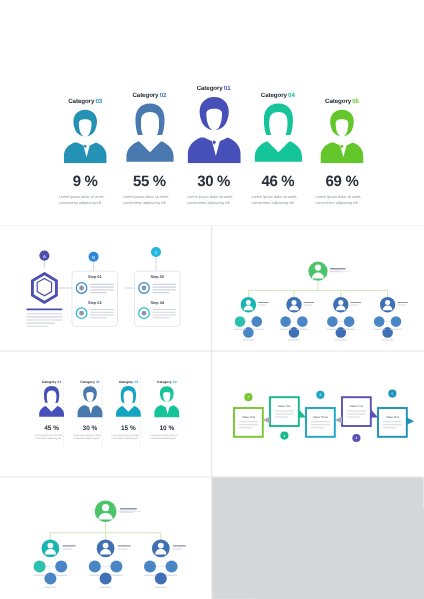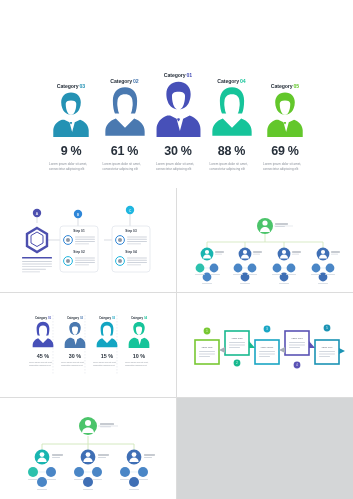--- a/index.html
+++ b/index.html
@@ -92,21 +92,21 @@
           <div class="avatar">
             <svg viewBox="0 0 100 122" xmlns="http://www.w3.org/2000/svg">
               <g fill="#4a79b0">
                 <path d="M50 3C31 3 21 16 21 35c0 13 2 24 5 31h12c-4-7-6-18-6-28 0-12 7-18 18-18s18 6 18 18c0 10-2 21-6 28h12c3-7 5-18 5-31C79 16 69 3 50 3z"></path>
                 <path d="M50 26c-11 0-18 7-18 19 0 11 3 22 8 28 3 4 7 6 10 6s7-2 10-6c5-6 8-17 8-28 0-12-7-19-18-19z" fill="#ffffff"></path>
                 <path d="M28 78c-15 5-25 17-25 30v11h94v-11c0-13-10-25-25-30l-22 22-22-22z"></path>
                 <path d="M38 76l12 22 12-22-6-5h-12l-6 5z" fill="#ffffff"></path>
               </g>
             </svg>
           </div>
-          <div class="pct">61 %</div>
+          <div class="pct">55 %</div>
           <div class="blurb">Lorem ipsum dolor sit amet, consectetur adipiscing elit</div>
         </div>
 
         <div class="person-col sz-l">
           <div class="cat-label">
             <span>Category</span><span class="num" style="color:#4750b8">01</span>
           </div>
           <div class="avatar">
             <svg viewBox="0 0 100 122" xmlns="http://www.w3.org/2000/svg">
               <g fill="#4750b8">
@@ -130,21 +130,21 @@
           <div class="avatar">
             <svg viewBox="0 0 100 122" xmlns="http://www.w3.org/2000/svg">
               <g fill="#16c49a">
                 <path d="M50 3C31 3 21 16 21 35c0 13 2 24 5 31h12c-4-7-6-18-6-28 0-12 7-18 18-18s18 6 18 18c0 10-2 21-6 28h12c3-7 5-18 5-31C79 16 69 3 50 3z"></path>
                 <path d="M50 26c-11 0-18 7-18 19 0 11 3 22 8 28 3 4 7 6 10 6s7-2 10-6c5-6 8-17 8-28 0-12-7-19-18-19z" fill="#ffffff"></path>
                 <path d="M28 78c-15 5-25 17-25 30v11h94v-11c0-13-10-25-25-30l-22 22-22-22z"></path>
                 <path d="M38 76l12 22 12-22-6-5h-12l-6 5z" fill="#ffffff"></path>
               </g>
             </svg>
           </div>
-          <div class="pct">88 %</div>
+          <div class="pct">46 %</div>
           <div class="blurb">Lorem ipsum dolor sit amet, consectetur adipiscing elit</div>
         </div>
 
         <div class="person-col sz-s">
           <div class="cat-label">
             <span>Category</span><span class="num" style="color:#63c72b">05</span>
           </div>
           <div class="avatar">
             <svg viewBox="0 0 100 122" xmlns="http://www.w3.org/2000/svg">
               <g fill="#63c72b">

